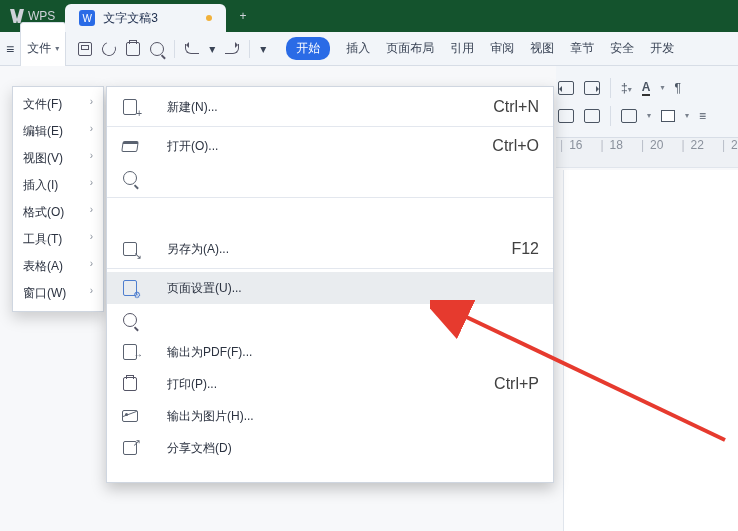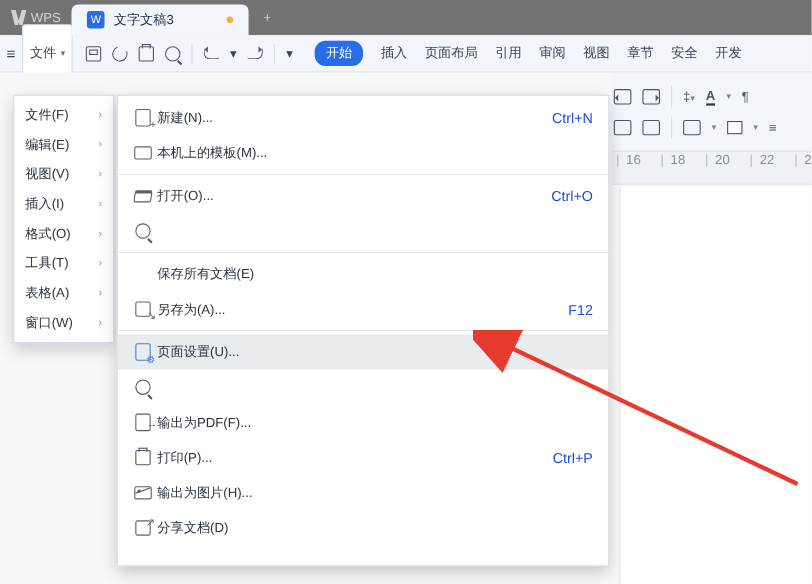--- a/index.html
+++ b/index.html
@@ -1,19 +1,19 @@
 <!DOCTYPE html>
 <html><head>
 <meta charset="utf-8">
 <style>
   * { box-sizing: border-box; margin: 0; padding: 0; font-family: "Microsoft YaHei", "PingFang SC", sans-serif; font-size: 12px; }
   body { background: #fff; width: 738px; height: 531px; overflow: hidden; position: relative; }
 
   
-  .titlebar { height: 32px; background: #737373; display: flex; align-items: stretch; }
+  .titlebar { height: 32px; background: #14532d; display: flex; align-items: stretch; }
   .app-badge { display: flex; align-items: center; gap: 4px; padding: 0 10px; color: #cfd2d9; }
   .app-badge .w-ico { width: 14px; height: 14px; background: #cfd2d9; clip-path: polygon(0 0, 30% 0, 50% 70%, 70% 0, 100% 0, 75% 100%, 55% 100%, 50% 80%, 45% 100%, 25% 100%); }
   .tab { display: flex; align-items: center; background: #f2f5f9; border-radius: 6px 6px 0 0; margin-top: 4px; padding: 0 14px; gap: 8px; color: #20304f; position: relative; }
   .tab .doc-ico { width: 16px; height: 16px; background: #2a6be6; border-radius: 3px; display: flex; align-items: center; justify-content: center; color: #fff; font-size: 10px; }
   .tab .dot { width: 6px; height: 6px; border-radius: 50%; background: #f1b13b; margin-left: 40px; }
   .newtab { width: 34px; display: flex; align-items: center; justify-content: center; color: #cfd2d9; font-size: 18px; }
 
   
   .toolbar { height: 34px; background: #f2f5f9; border-bottom: 1px solid #d7dde6; display: flex; align-items: center; padding: 0 6px; gap: 6px; color: #3a4456; }
   .menu-btn { display: flex; align-items: center; gap: 4px; padding: 17px 6px; background: #fff; border: 1px solid #d7dde6; border-radius: 3px; }
@@ -50,30 +50,30 @@
   
   .ruler-strip { position: absolute; right: 0; top: 138px; height: 30px; width: 182px; background: #eef1f5; border-bottom: 1px solid #e0e5ec; display: flex; align-items: flex-start; color: #8a919c; font-size: 10px; gap: 18px; padding-left: 4px; }
   .ruler-strip span::before { content: "|"; margin-right: 6px; color: #b8bec7; }
 
   
   .docbg { position: absolute; left: 0; right: 0; top: 66px; bottom: 0; background: #f7f8fa; }
   .page-edge { position: absolute; right: 0; top: 170px; bottom: 0; width: 175px; background: #fff; border-left: 1px solid #e0e5ec; }
 
   
   .panel-left { position: absolute; left: 12px; top: 86px; width: 92px; background: #fff; border: 1px solid #cfd6e0; box-shadow: 0 6px 14px rgba(0,0,0,.18); padding: 4px 0; }
-  .pl-item { display: flex; align-items: center; justify-content: space-between; padding: 5px 10px; color: #2b3240; }
+  .pl-item { display: flex; align-items: flex-start; justify-content: space-between; padding: 5px 10px; color: #2b3240; }
   .pl-item .chev { font-size: 10px; color: #8a919c; }
 
   
   .panel-file { position: absolute; left: 106px; top: 86px; width: 448px; background: #fff; border: 1px solid #cfd6e0; box-shadow: 0 6px 14px rgba(0,0,0,.22); padding: 4px 0; overflow: visible; }
-  .pf-item { display: flex; align-items: center; gap: 4px; padding: 7px 14px; color: #2b3240; position: relative; }
+  .pf-item { display: flex; align-items: center; gap: 28px; padding: 7px 14px; color: #2b3240; position: relative; }
   .pf-item.hl { background: #e9ecef; }
   .pf-item .iconbox { width: 18px; height: 18px; display: flex; align-items: center; justify-content: center; color: #5a6270; }
   .pf-item .lbl { flex: 1; }
-  .pf-item .sc { color: #1d4ed8; font-size: 13px; }
+  .pf-item .sc { color: #404040; font-size: 16px; }
   .pf-sep { height: 1px; background: #e3e7ee; margin: 3px 0; }
 
   
   .i-new { width: 14px; height: 16px; border: 1.5px solid #5a6270; border-radius: 2px; position: relative; }
   .i-new::after { content: "+"; position: absolute; right: -6px; bottom: -5px; font-size: 10px; color: #5a6270; }
   .i-tmpl { width: 16px; height: 12px; border: 1.5px solid #5a6270; border-radius: 2px; }
   .i-open { width: 16px; height: 11px; border: 1.5px solid #5a6270; border-top-width: 3px; border-radius: 2px; transform: skewX(-8deg); }
   .i-close { width: 14px; height: 14px; border: 1.5px solid #5a6270; border-radius: 50%; position: relative; }
   .i-close::after { content: ""; position: absolute; right: -3px; bottom: -3px; width: 5px; height: 1.5px; background: #5a6270; transform: rotate(45deg); }
   .i-save { width: 14px; height: 14px; border: 1.5px solid #5a6270; border-radius: 2px; position: relative; }
@@ -216,45 +216,37 @@
 </div>
 
 <div class="panel-file" id="panel-file">
     <div class="pf-item">
       <span class="iconbox">
         <span class="i-new"></span>
       </span>
       <span class="lbl">新建(N)...</span>
       <span class="sc">Ctrl+N</span>
     </div>
-    <div class="pf-item">
-      <span class="iconbox">
-        <span class="i-tmpl"></span>
-      </span>
-      <span class="lbl">本机上的模板(M)...</span>
-      <span class="sc"></span>
-    </div>
     <div class="pf-sep"></div>
     <div class="pf-item">
       <span class="iconbox">
         <span class="i-open"></span>
       </span>
       <span class="lbl">打开(O)...</span>
       <span class="sc">Ctrl+O</span>
     </div>
     <div class="pf-item">
       <span class="iconbox">
         <span class="i-close"></span>
       </span>
       <span class="sc"></span>
     </div>
     <div class="pf-sep"></div>
     <div class="pf-item">
       <span class="iconbox"></span>
-      <span class="lbl">保存所有文档(E)</span>
       <span class="sc"></span>
     </div>
     <div class="pf-item">
       <span class="iconbox">
         <span class="i-saveas"></span>
       </span>
       <span class="lbl">另存为(A)...</span>
       <span class="sc">F12</span>
     </div>
     <div class="pf-sep"></div>

